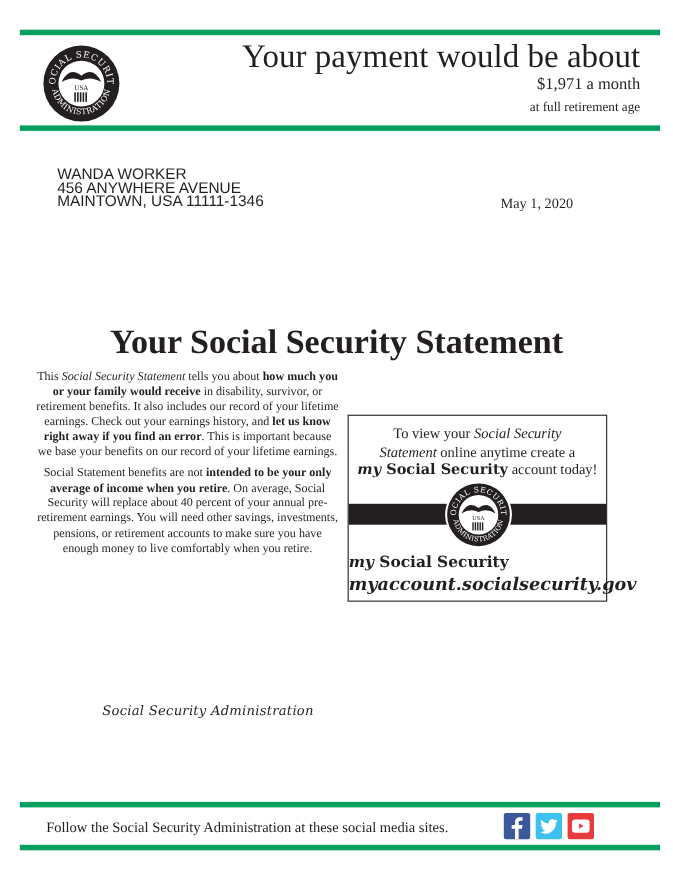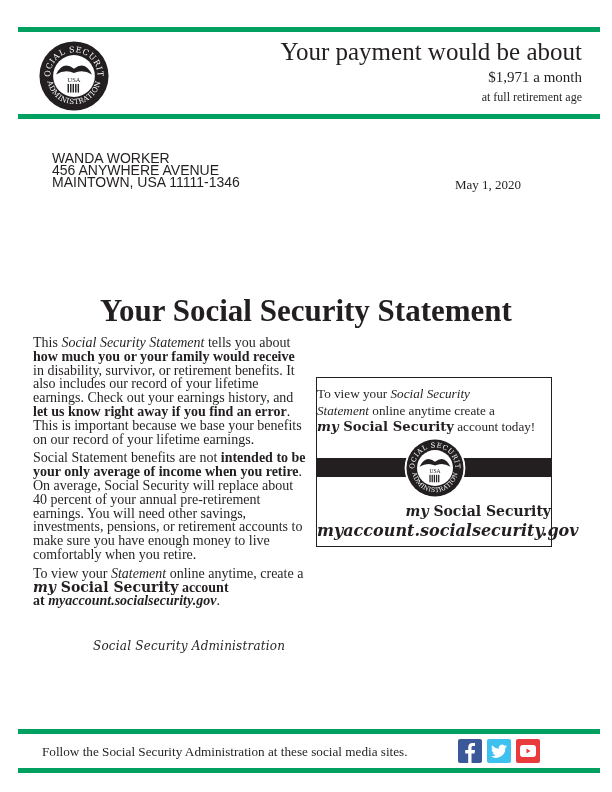--- a/index.html
+++ b/index.html
@@ -7,41 +7,41 @@
   .rule { position: absolute; left: 18px; width: 582px; height: 5px; background: #00a160; }
   #rule-top1 { top: 27px; }
   #rule-top2 { top: 114px; }
   #rule-bot1 { top: 729px; }
   #rule-bot2 { top: 768px; }
 
   .seal { position: absolute; }
   #header-seal { left: 38px; top: 40px; width: 72px; height: 72px; }
 
   .hdr { position: absolute; right: 30px; text-align: right; }
-  #hdr-line1 { top: 38px; font-size: 25px; line-height: 28px; }
+  #hdr-line1 { top: 38px; font-size: 30px; line-height: 28px; }
   #hdr-line2 { top: 64px; font-size: 15px; line-height: 26px; font-weight: normal; }
   #hdr-line3 { top: 90px; font-size: 12px; line-height: 14px; }
 
   #address { position: absolute; left: 52px; top: 152px; font-family: "Liberation Sans", sans-serif; font-size: 14px; line-height: 12px; }
   #date { position: absolute; left: 455px; top: 177px; font-size: 13px; }
 
   #title { position: absolute; left: 0; width: 612px; top: 293px; text-align: center; font-weight: bold; font-size: 31px; line-height: 36px; }
 
-  #body-text { position: absolute; left: 33px; top: 336px; width: 275px; font-size: 14px; line-height: 13.8px; }
+  #body-text { position: absolute; left: 33px; top: 336px; width: 275px; font-size: 11px; line-height: 13.8px; text-align: center; }
   #body-text p { margin: 0 0 5px 0; }
   .slab { font-family: "DejaVu Serif", serif; font-weight: bold; }
   .slab-i { font-family: "DejaVu Serif", serif; font-weight: bold; font-style: italic; }
 
   #signature { position: absolute; left: 93px; top: 619px; font-family: "DejaVu Serif", serif; font-style: italic; font-size: 12px; letter-spacing: 0.2px; margin-top: 20px; }
 
   #promo-box { position: absolute; left: 316px; top: 377px; width: 236px; height: 170px; border: 1.3px solid #231f20; box-sizing: border-box; }
-  #promo-text { position: absolute; left: 0; top: 8px; width: 100%; text-align: left; font-size: 13.2px; line-height: 16.5px; }
+  #promo-text { position: absolute; left: 0; top: 8px; width: 100%; text-align: center; font-size: 13.2px; line-height: 16.5px; }
   #promo-band { position: absolute; left: 0; top: 80px; width: 100%; height: 19px; background: #231f20; }
   #promo-seal { left: 87px; top: 59px; width: 62px; height: 62px; }
-  #promo-brand { position: absolute; left: 0; width: 100%; top: 125px; text-align: right; font-size: 14px; }
+  #promo-brand { position: absolute; left: 0; width: 100%; top: 125px; text-align: left; font-size: 14px; }
   #promo-url { position: absolute; left: 0; width: 100%; top: 143px; text-align: center; font-size: 16px; }
 
   #footer-text { position: absolute; left: 42px; top: 744px; font-size: 13.2px; }
   .social { position: absolute; top: 739px; width: 24px; height: 24px; border-radius: 2px; }
   #fb { left: 458px; background: #3b5998; }
   #tw { left: 487px; background: #3fc1f0; }
   #yt { left: 516px; background: #e93a3e; }
 </style>
 </head>
 <body>
@@ -78,21 +78,20 @@
   <div>456 ANYWHERE AVENUE</div>
   <div>MAINTOWN, USA 11111-1346</div>
 </div>
 <div id="date">May 1, 2020</div>
 
 <div id="title">Your Social Security Statement</div>
 
 <div id="body-text">
   <p><span>This </span><i>Social Security Statement</i><span> tells you about </span><b>how much you or your family would receive</b><span> in disability, survivor, or retirement benefits. It also includes our record of your lifetime earnings. Check out your earnings history, and </span><b>let us know right away if you find an error</b><span>. This is important because we base your benefits on our record of your lifetime earnings.</span></p>
   <p><span>Social Statement benefits are not </span><b>intended to be your only average of income when you retire</b><span>. On average, Social Security will replace about 40 percent of your annual pre-retirement earnings. You will need other savings, investments, pensions, or retirement accounts to make sure you have enough money to live comfortably when you retire.</span></p>
-  <p><span>To view your </span><i>Statement</i><span> online anytime, create a </span><span class="slab-i">my</span><span class="slab"> Social Security</span><b> account </b><br><b>at </b><b><i>myaccount.socialsecurity.gov</i></b><span>.</span></p>
 </div>
 
 <div id="signature">Social Security Administration</div>
 
 <div id="promo-box">
   <div id="promo-text">
     <span>To view your </span><i>Social Security</i><br>
     <i>Statement</i><span> online anytime create a</span><br>
     <span class="slab-i">my</span><span class="slab"> Social Security</span><span> account today!</span>
   </div>

